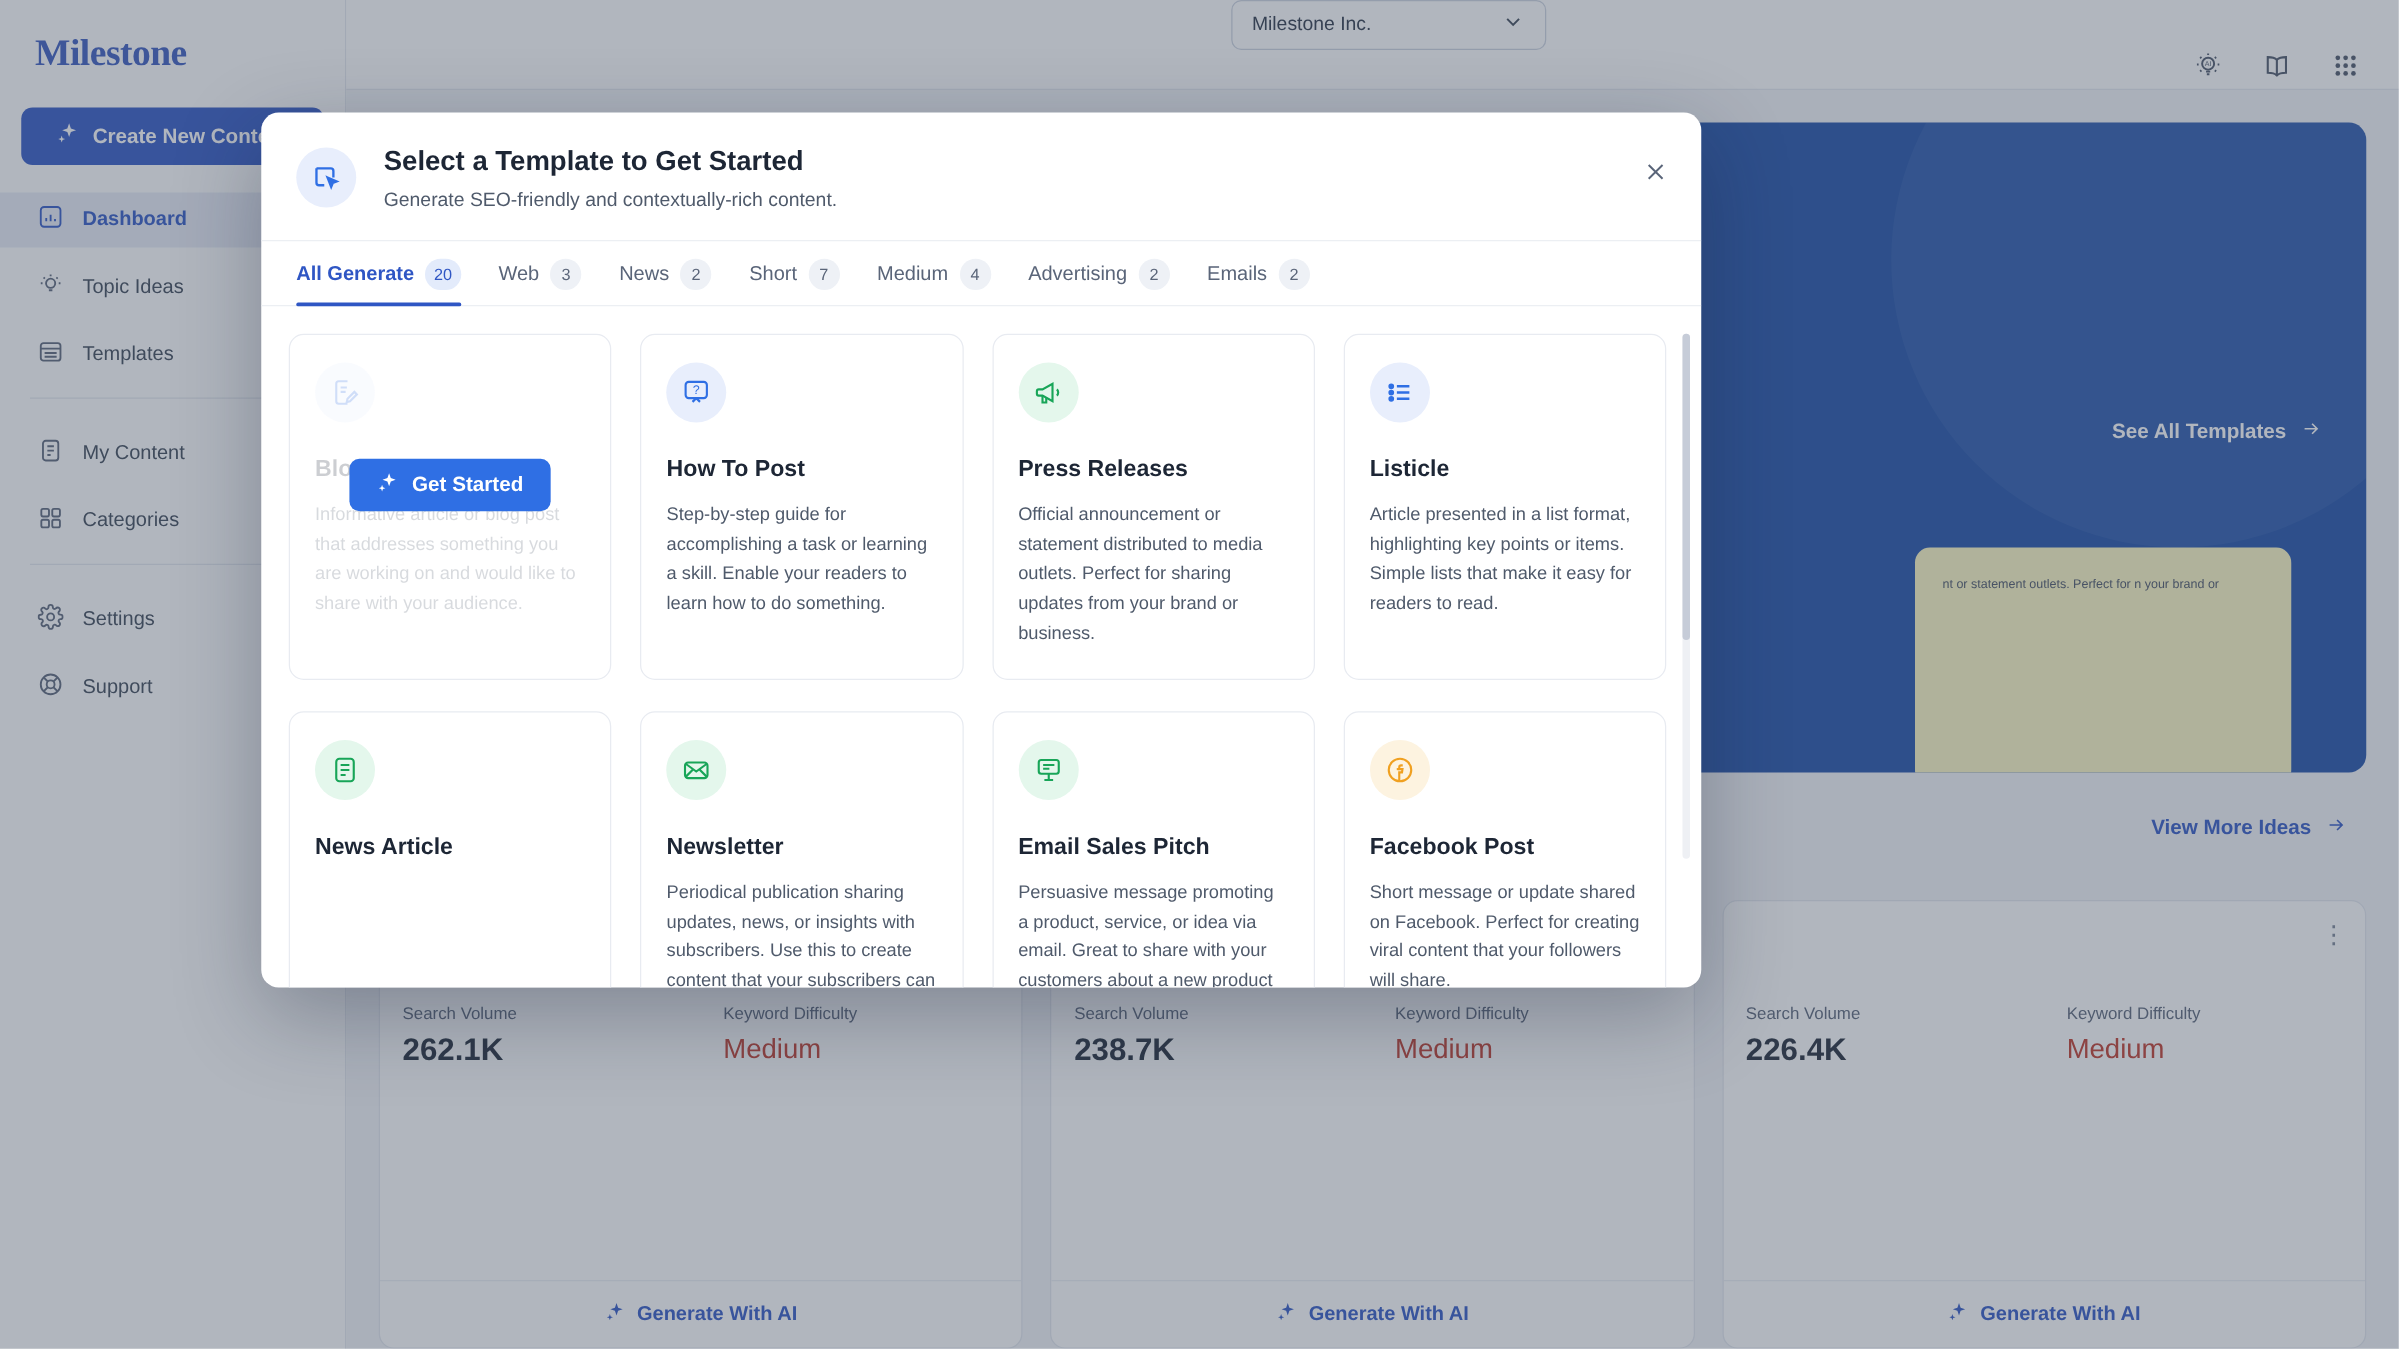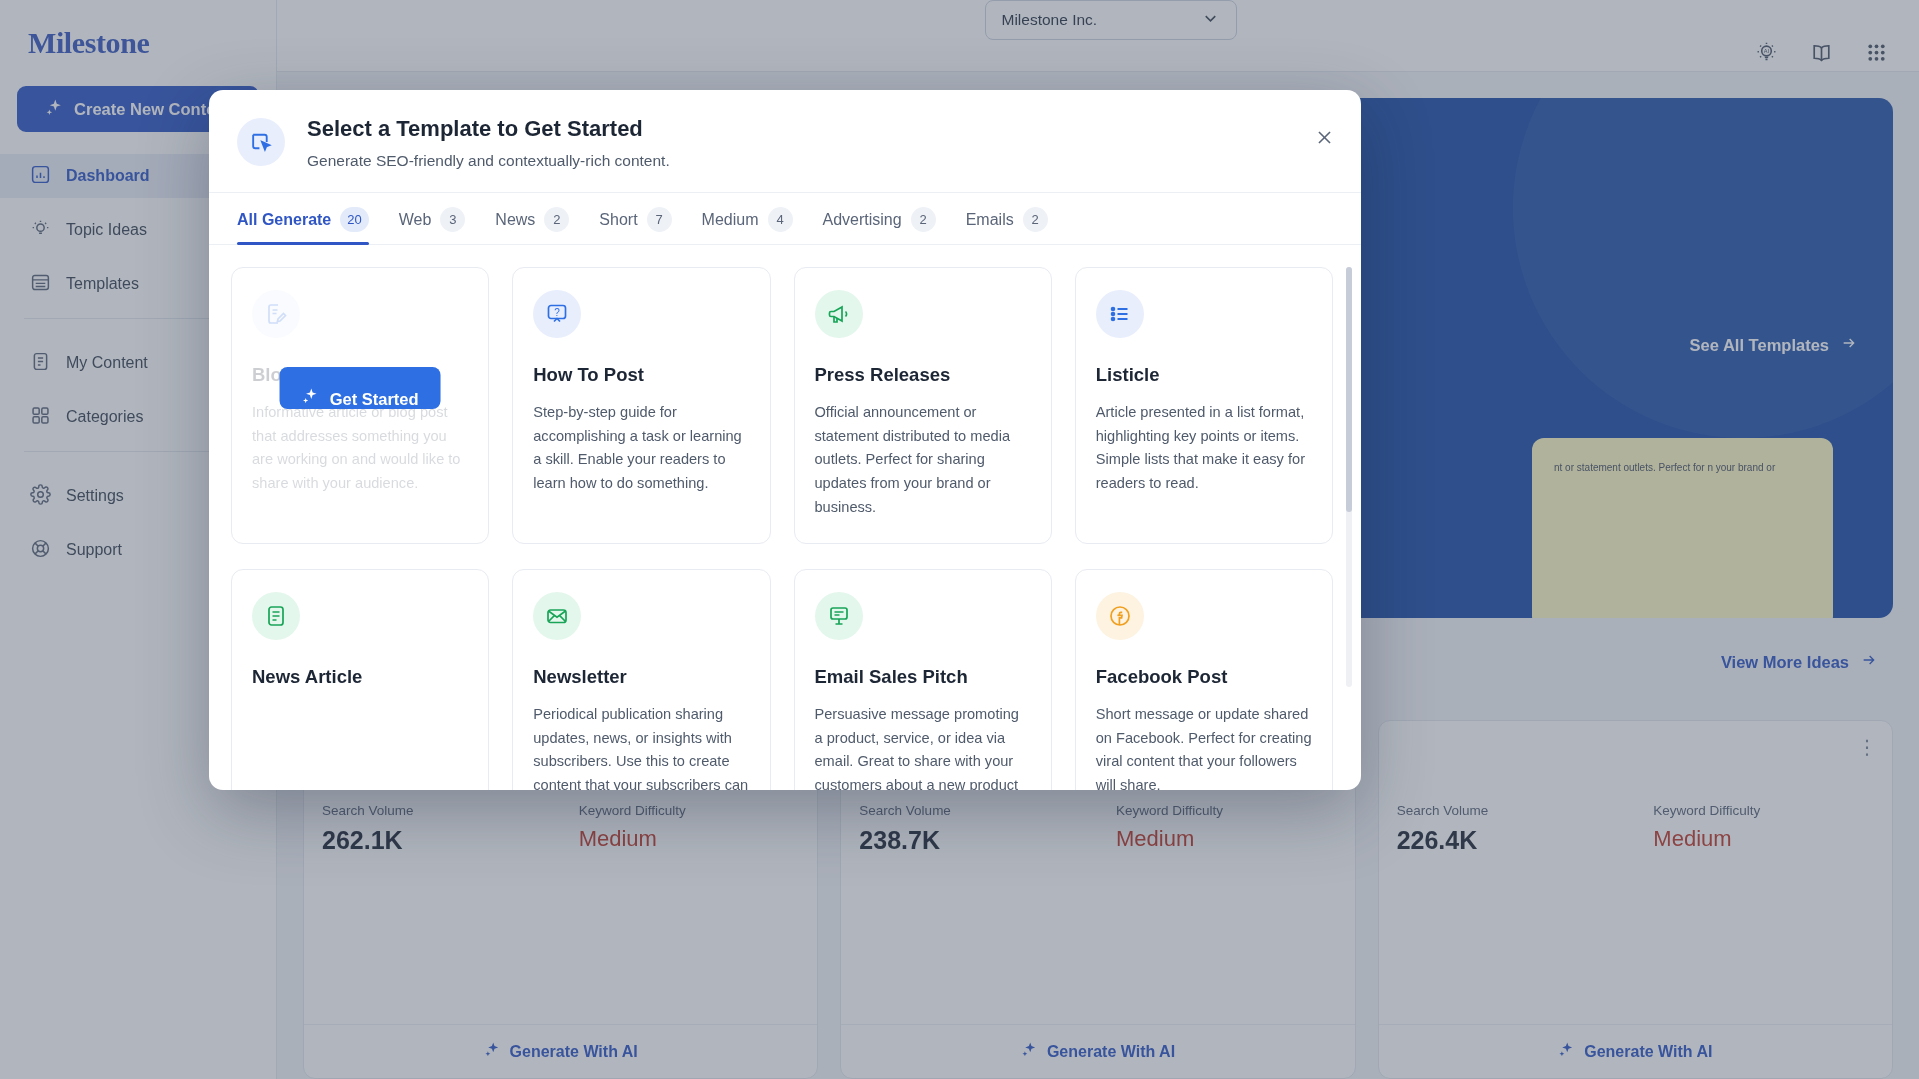--- a/index.html
+++ b/index.html
@@ -185,21 +185,21 @@
   .tcard-title { font-size: 18.5px; font-weight: 700; color: #1d2635; margin-bottom: 15px; }
   .tcard-desc { font-size: 14.6px; line-height: 1.62; color: #4f5a6b; }
 
   
   .tcard.faded .tcard-icon,
   .tcard.faded .tcard-title,
   .tcard.faded .tcard-desc { opacity: .22; }
   .get-started {
     position: absolute; left: 50%; top: 99px; transform: translateX(-50%);
     background: #2f6fe4; color: #fff; border-radius: 8px;
-    height: 42px; padding: 0 22px; display: flex; align-items: flex-end; gap: 10px;
+    height: 42px; padding: 0 22px; display: flex; align-items: center; gap: 10px;
     font-size: 16.5px; font-weight: 700; white-space: nowrap; cursor: pointer;
     z-index: 3;
   }
   .hl-card {
     position: absolute; z-index: 4; border: 3px solid #ff0000;
     border-radius: 3px; pointer-events: none;
   }
   .hl-btn {
     position: absolute; z-index: 6; border: 3px solid #ff0000;
     border-radius: 3px; pointer-events: none;

